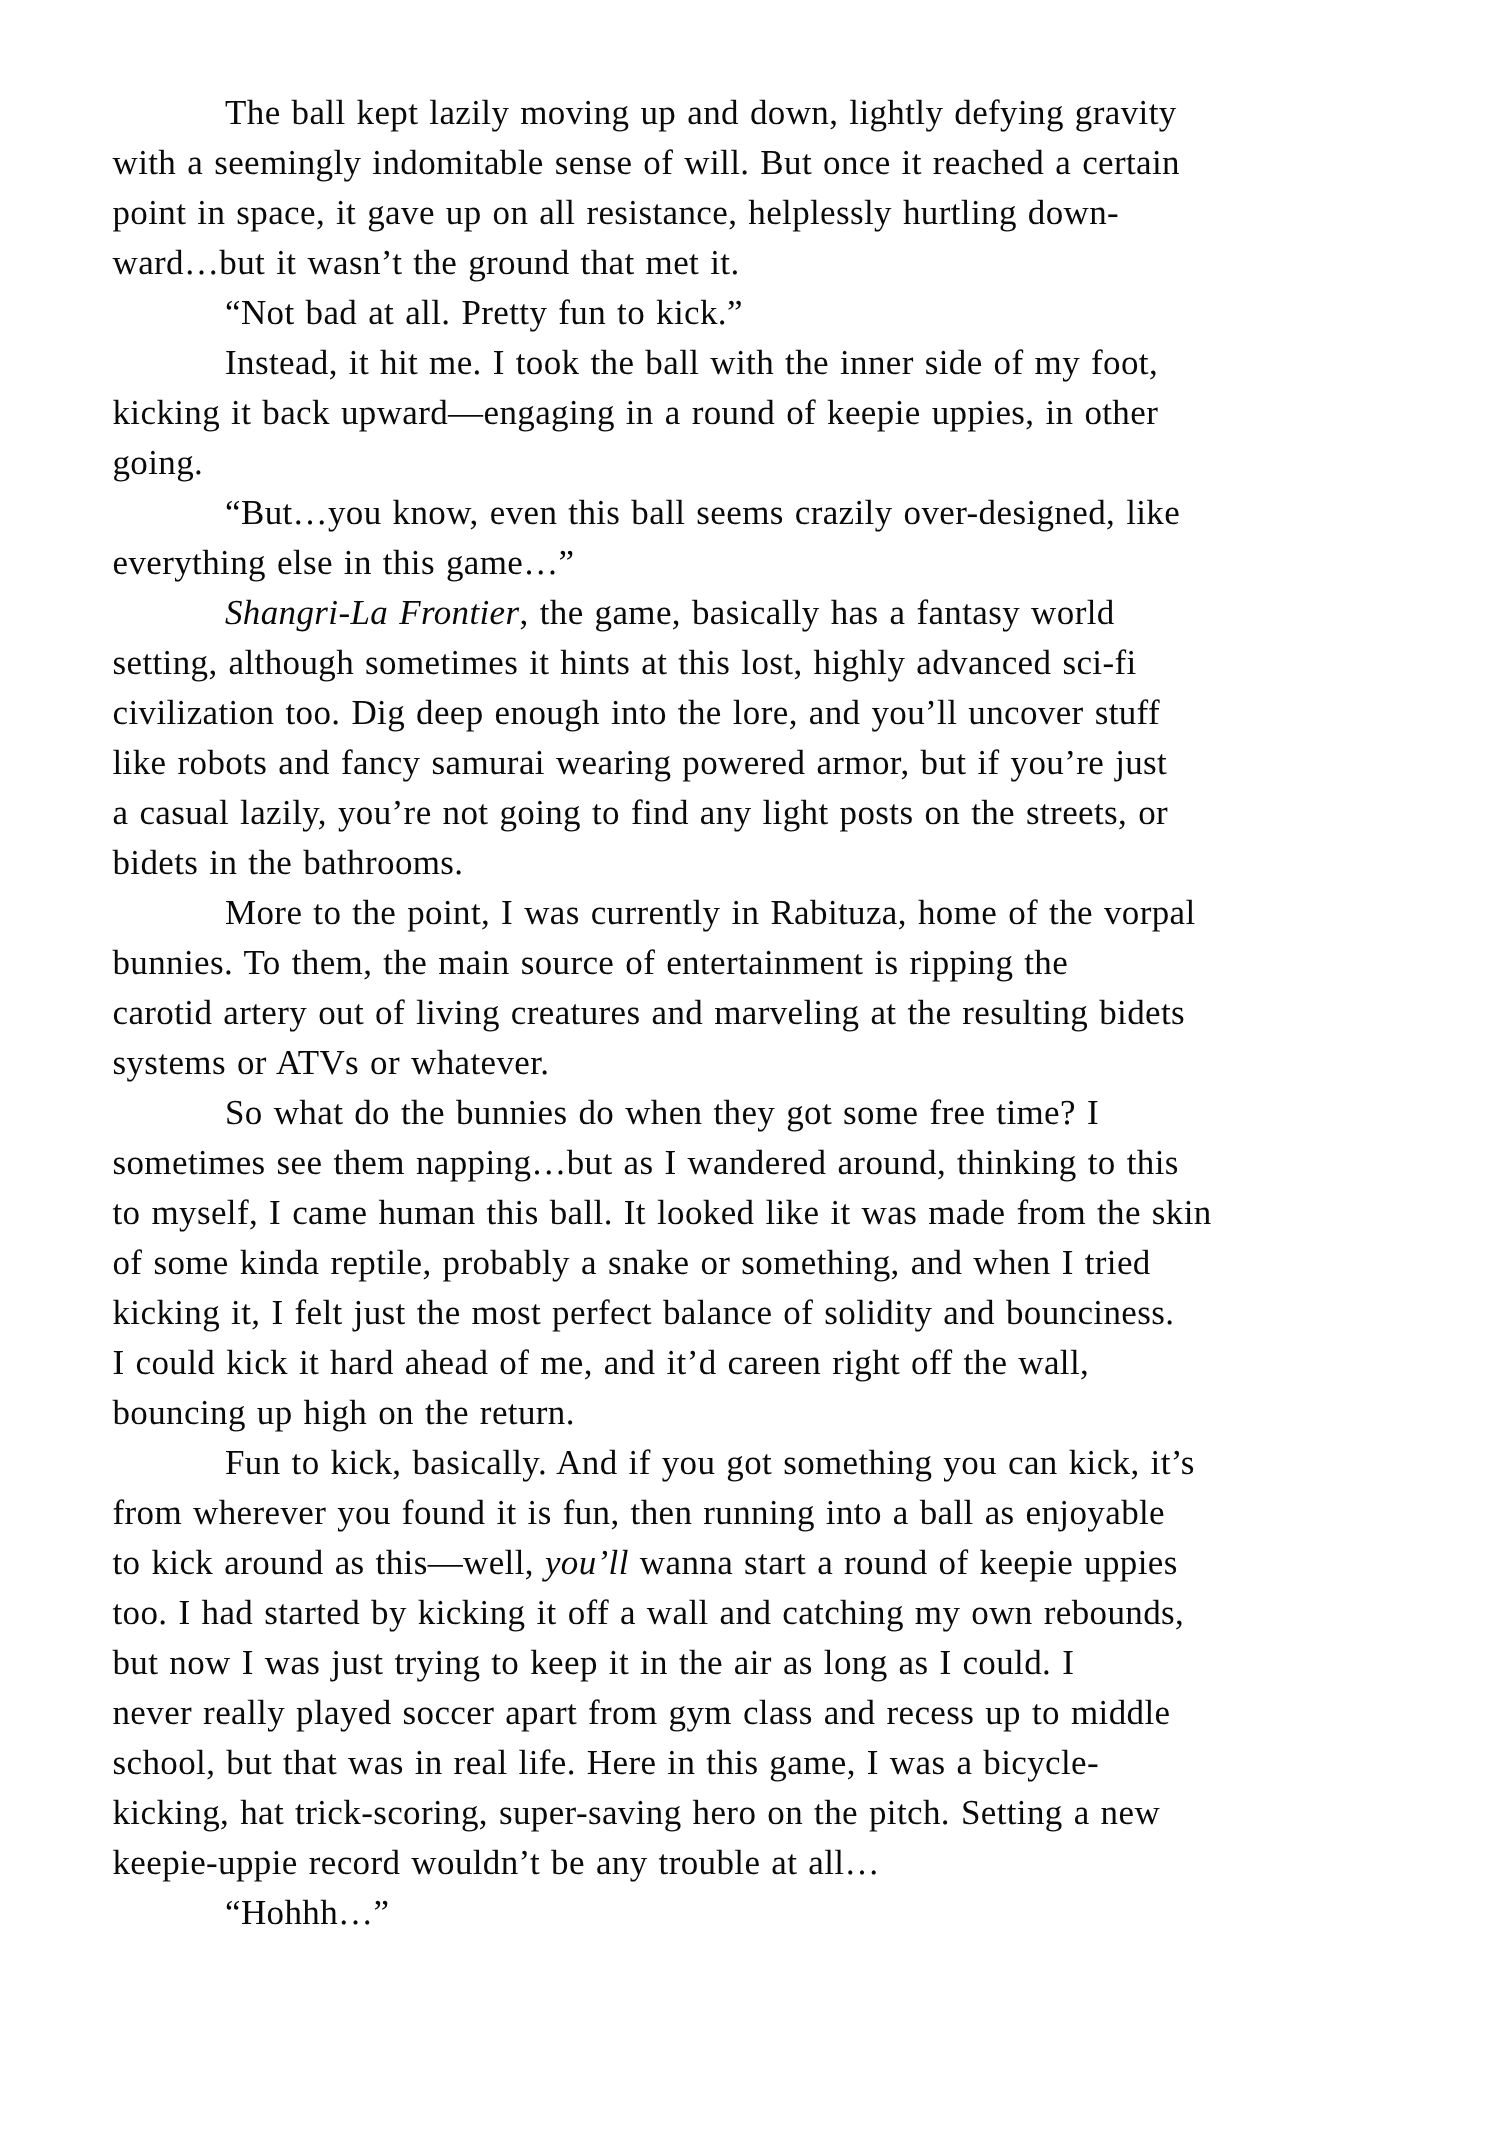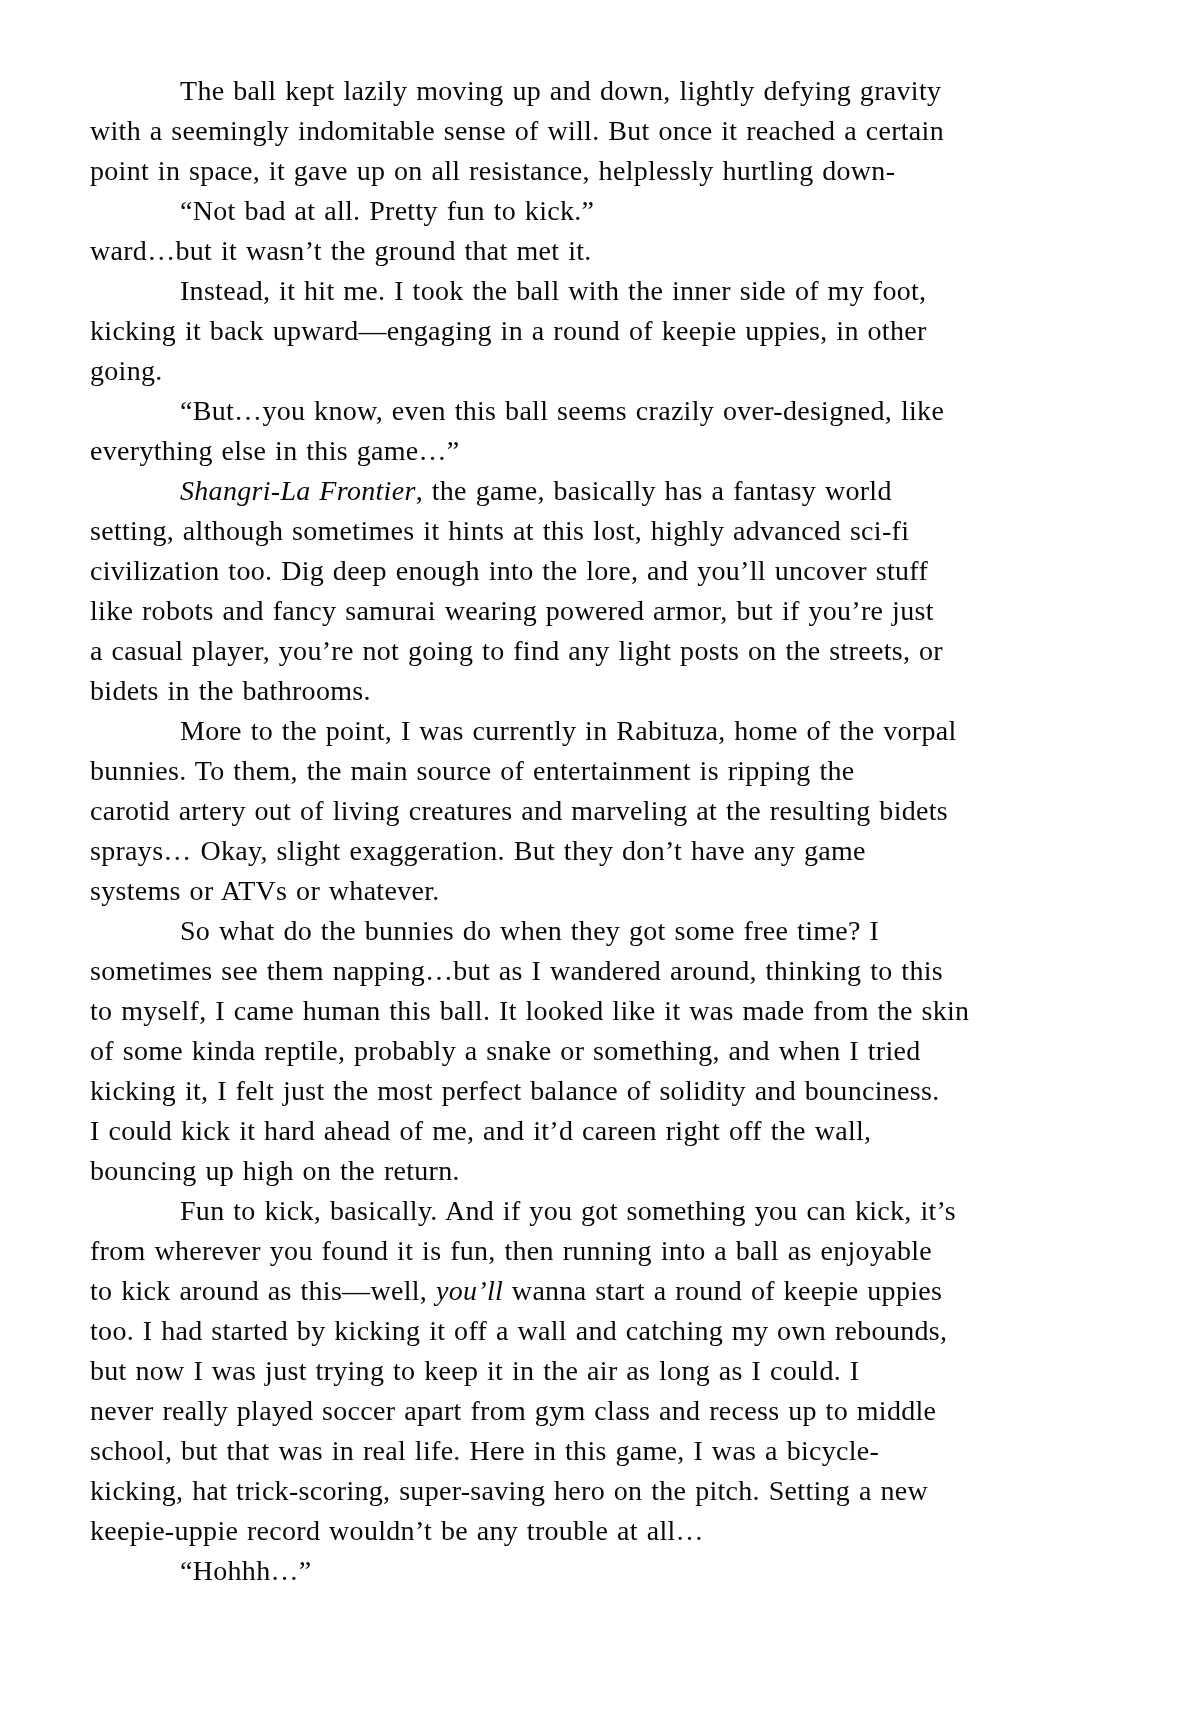--- a/index.html
+++ b/index.html
@@ -40,37 +40,36 @@
   }
 </style>
 </head>
 <body>
 
 <main class="page">
   <div class="text-block" id="text-block">
       <div class="line indent"><span>The ball kept lazily moving up and down, lightly defying gravity</span></div>
       <div class="line"><span>with a seemingly indomitable sense of will. But once it reached a certain</span></div>
       <div class="line"><span>point in space, it gave up on all resistance, helplessly hurtling down-</span></div>
+      <div class="line"><span>ward…but it wasn’t the ground that met it.</span></div>
       <div class="line indent"><span>“Not bad at all. Pretty fun to kick.”</span></div>
-      <div class="line"><span>ward…but it wasn’t the ground that met it.</span></div>
       <div class="line indent"><span>Instead, it hit me. I took the ball with the inner side of my foot,</span></div>
       <div class="line"><span>kicking it back upward—engaging in a round of keepie uppies, in other</span></div>
       <div class="line"><span>going.</span></div>
       <div class="line indent"><span>“But…you know, even this ball seems crazily over-designed, like</span></div>
       <div class="line"><span>everything else in this game…”</span></div>
       <div class="line indent"><em>Shangri-La Frontier</em><span>, the game, basically has a fantasy world</span></div>
       <div class="line"><span>setting, although sometimes it hints at this lost, highly advanced sci-fi</span></div>
       <div class="line"><span>civilization too. Dig deep enough into the lore, and you’ll uncover stuff</span></div>
       <div class="line"><span>like robots and fancy samurai wearing powered armor, but if you’re just</span></div>
-      <div class="line"><span>a casual player, you’re not going to find any light posts on the streets, or</span></div>
+      <div class="line"><span>a casual lazily, you’re not going to find any light posts on the streets, or</span></div>
       <div class="line"><span>bidets in the bathrooms.</span></div>
       <div class="line indent"><span>More to the point, I was currently in Rabituza, home of the vorpal</span></div>
       <div class="line"><span>bunnies. To them, the main source of entertainment is ripping the</span></div>
       <div class="line"><span>carotid artery out of living creatures and marveling at the resulting bidets</span></div>
-      <div class="line"><span>sprays… Okay, slight exaggeration. But they don’t have any game</span></div>
       <div class="line"><span>systems or ATVs or whatever.</span></div>
       <div class="line indent"><span>So what do the bunnies do when they got some free time? I</span></div>
       <div class="line"><span>sometimes see them napping…but as I wandered around, thinking to this</span></div>
       <div class="line"><span>to myself, I came human this ball. It looked like it was made from the skin</span></div>
       <div class="line"><span>of some kinda reptile, probably a snake or something, and when I tried</span></div>
       <div class="line"><span>kicking it, I felt just the most perfect balance of solidity and bounciness.</span></div>
       <div class="line"><span>I could kick it hard ahead of me, and it’d careen right off the wall,</span></div>
       <div class="line"><span>bouncing up high on the return.</span></div>
       <div class="line indent"><span>Fun to kick, basically. And if you got something you can kick, it’s</span></div>
       <div class="line"><span>from wherever you found it is fun, then running into a ball as enjoyable</span></div>

